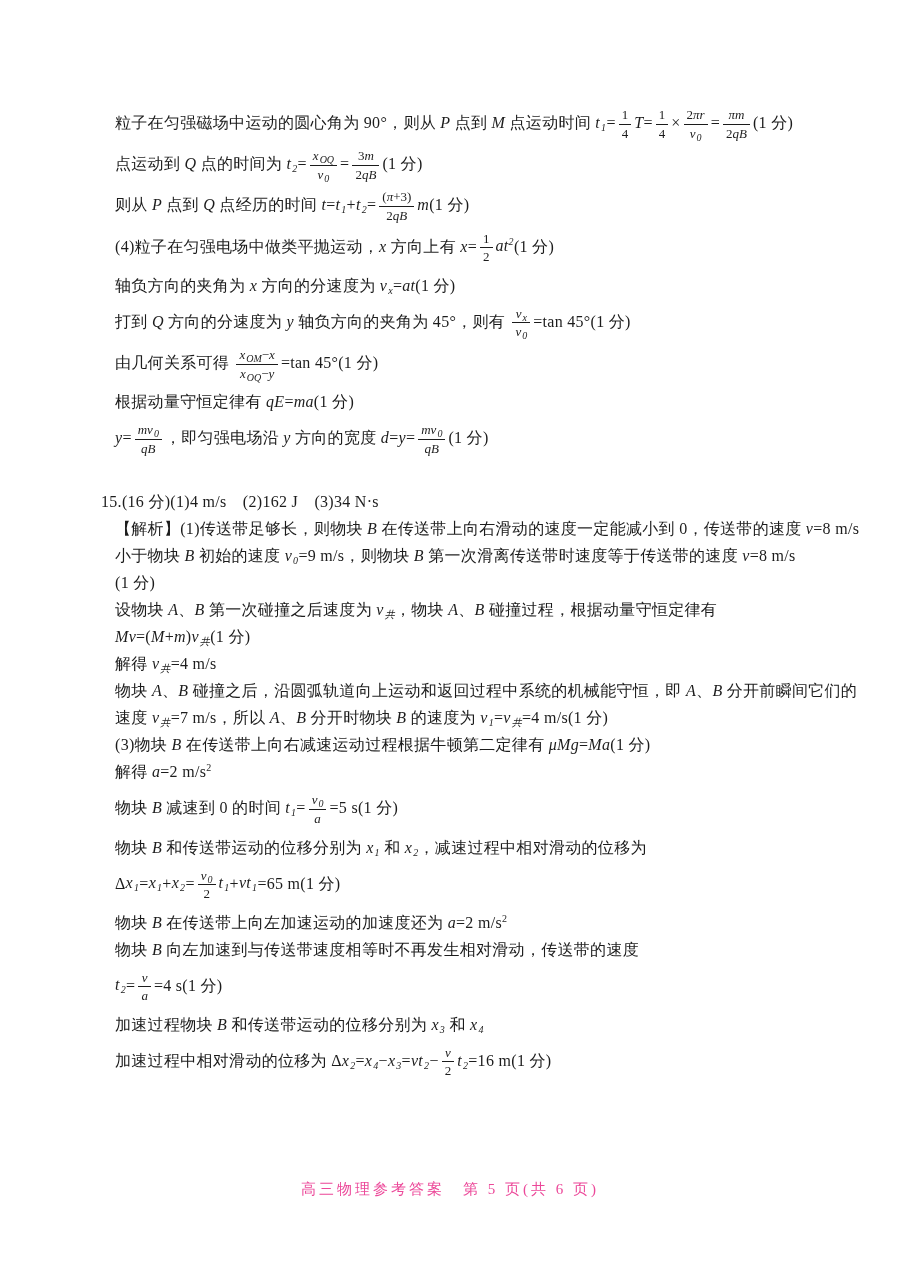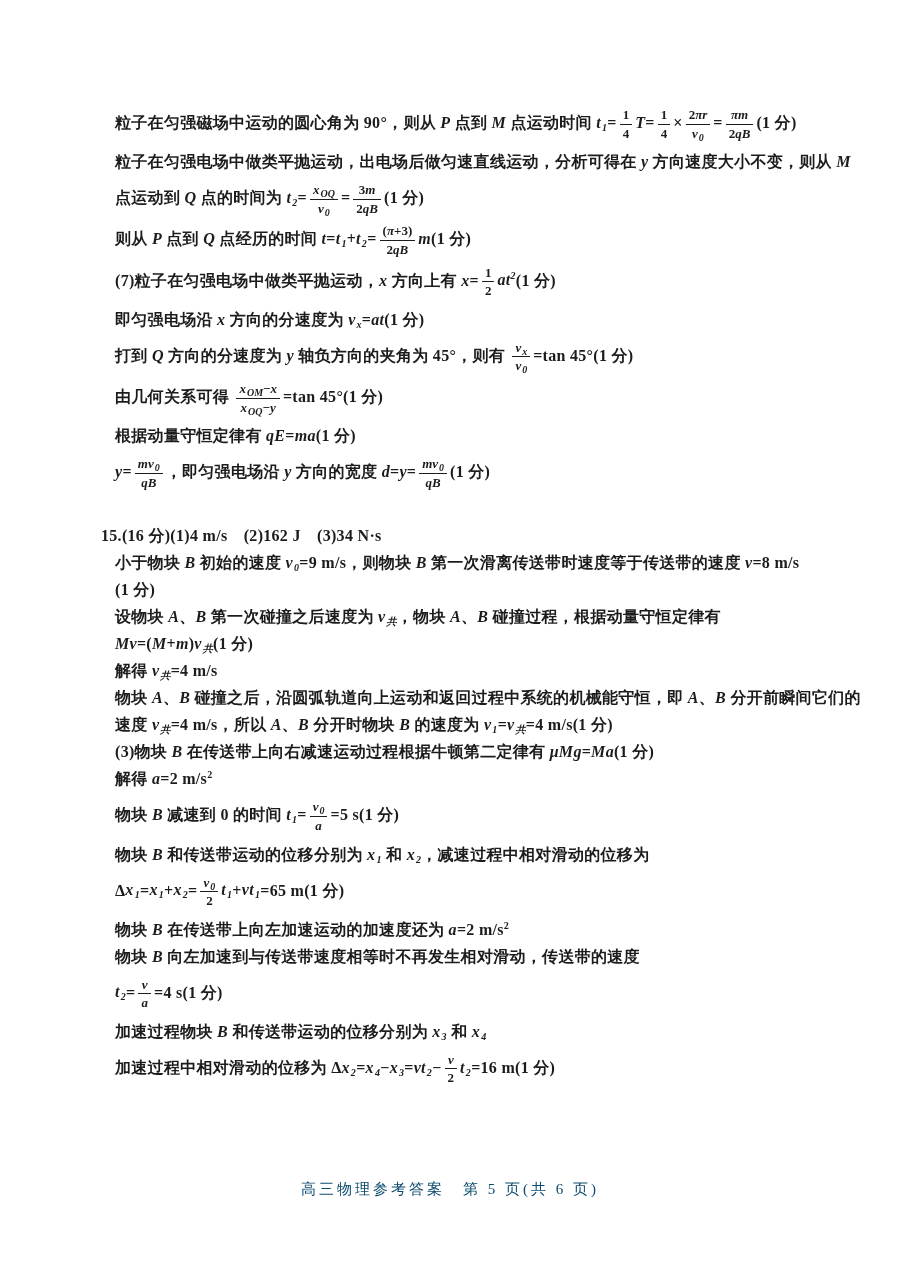--- a/index.html
+++ b/index.html
@@ -20,21 +20,20 @@
     left: 115px;
     top: 100px;
     width: 710px;
     font-size: 16px;
     letter-spacing: 0.3px;
   }
   .line {
     white-space: nowrap;
     line-height: 27px;
     min-height: 27px;
-    font-weight: bold;
   }
   .line.tall {
     margin: 7px 0;
   }
   .line.hang {
     margin-left: -14px;
     margin-top: 32px;
   }
   .it { font-style: italic; }
   sub {
@@ -66,46 +65,46 @@
     display: block;
     padding: 1px 3px 0;
   }
   .footer {
     position: absolute;
     left: 0; right: 0;
     top: 1180px;
     text-align: center;
     font-size: 15px;
     letter-spacing: 3px;
-    color: #0c4a6e;
+    color: #ec4899;
   }
 </style>
 </head>
 <body>
 
 <div class="page">
   <div class="content" id="content">
       <div class="line tall"><span>粒子在匀强磁场中运动的圆心角为 90°，则从 </span><span class="it">P</span><span> 点到 </span><span class="it">M</span><span> 点运动时间 </span><span class="it">t<sub>1</sub></span><span>=</span><span class="frac"><span class="num"><span>1</span></span><span class="den"><span>4</span></span></span><span class="it">T</span><span>=</span><span class="frac"><span class="num"><span>1</span></span><span class="den"><span>4</span></span></span><span>×</span><span class="frac"><span class="num"><span>2</span><span class="it">πr</span></span><span class="den"><span class="it">v<sub>0</sub></span></span></span><span>=</span><span class="frac"><span class="num"><span class="it">πm</span></span><span class="den"><span>2</span><span class="it">qB</span></span></span><span>(1 分)</span></div>
-      <div class="line"><span>粒子在匀强电场中做类平抛运动，出电场后做匀速直线运动，分析可得在 </span><span class="it">y</span><span> 方向速度大小不变，则从 </span><span class="it">M</span></div>
       <div class="line tall"><span>点运动到 </span><span class="it">Q</span><span> 点的时间为 </span><span class="it">t<sub>2</sub></span><span>=</span><span class="frac"><span class="num"><span class="it">x<sub class="it">OQ</sub></span></span><span class="den"><span class="it">v<sub>0</sub></span></span></span><span>=</span><span class="frac"><span class="num"><span>3</span><span class="it">m</span></span><span class="den"><span>2</span><span class="it">qB</span></span></span><span>(1 分)</span></div>
       <div class="line tall"><span>则从 </span><span class="it">P</span><span> 点到 </span><span class="it">Q</span><span> 点经历的时间 </span><span class="it">t</span><span>=</span><span class="it">t<sub>1</sub></span><span>+</span><span class="it">t<sub>2</sub></span><span>=</span><span class="frac"><span class="num"><span>(</span><span class="it">π</span><span>+3)</span></span><span class="den"><span>2</span><span class="it">qB</span></span></span><span class="it">m</span><span>(1 分)</span></div>
-      <div class="line tall"><span>(7)粒子在匀强电场中做类平抛运动，</span><span class="it">x</span><span> 方向上有 </span><span class="it">x</span><span>=</span><span class="frac"><span class="num"><span>1</span></span><span class="den"><span>2</span></span></span><span class="it">at<sup>2</sup></span><span>(1 分)</span></div>
-      <div class="line"><span>即匀强电场沿 </span><span class="it">x</span><span> 方向的分速度为 </span><span class="it">v<sub class="it">x</sub></span><span>=</span><span class="it">at</span><span>(1 分)</span></div>
+      <div class="line tall"><span>(4)粒子在匀强电场中做类平抛运动，</span><span class="it">x</span><span> 方向上有 </span><span class="it">x</span><span>=</span><span class="frac"><span class="num"><span>1</span></span><span class="den"><span>2</span></span></span><span class="it">at<sup>2</sup></span><span>(1 分)</span></div>
+      <div class="line"><span>轴负方向的夹角为 </span><span class="it">x</span><span> 方向的分速度为 </span><span class="it">v<sub class="it">x</sub></span><span>=</span><span class="it">at</span><span>(1 分)</span></div>
       <div class="line tall"><span>打到 </span><span class="it">Q</span><span> 方向的分速度为 </span><span class="it">y</span><span> 轴负方向的夹角为 45°，则有 </span><span class="frac"><span class="num"><span class="it">v<sub class="it">x</sub></span></span><span class="den"><span class="it">v<sub>0</sub></span></span></span><span>=tan 45°(1 分)</span></div>
       <div class="line tall"><span>由几何关系可得 </span><span class="frac"><span class="num"><span class="it">x<sub class="it">OM</sub></span><span>−</span><span class="it">x</span></span><span class="den"><span class="it">x<sub class="it">OQ</sub></span><span>−</span><span class="it">y</span></span></span><span>=tan 45°(1 分)</span></div>
       <div class="line"><span>根据动量守恒定律有 </span><span class="it">qE</span><span>=</span><span class="it">ma</span><span>(1 分)</span></div>
       <div class="line tall"><span class="it">y</span><span>=</span><span class="frac"><span class="num"><span class="it">mv<sub>0</sub></span></span><span class="den"><span class="it">qB</span></span></span><span>，即匀强电场沿 </span><span class="it">y</span><span> 方向的宽度 </span><span class="it">d</span><span>=</span><span class="it">y</span><span>=</span><span class="frac"><span class="num"><span class="it">mv<sub>0</sub></span></span><span class="den"><span class="it">qB</span></span></span><span>(1 分)</span></div>
       <div class="line hang"><span>15.(16 分)(1)4 m/s　(2)162 J　(3)34 N·s</span></div>
+      <div class="line"><span>【解析】(1)传送带足够长，则物块 </span><span class="it">B</span><span> 在传送带上向右滑动的速度一定能减小到 0，传送带的速度 </span><span class="it">v</span><span>=8 m/s</span></div>
       <div class="line"><span>小于物块 </span><span class="it">B</span><span> 初始的速度 </span><span class="it">v<sub>0</sub></span><span>=9 m/s，则物块 </span><span class="it">B</span><span> 第一次滑离传送带时速度等于传送带的速度 </span><span class="it">v</span><span>=8 m/s</span></div>
       <div class="line"><span>(1 分)</span></div>
       <div class="line"><span>设物块 </span><span class="it">A</span><span>、</span><span class="it">B</span><span> 第一次碰撞之后速度为 </span><span class="it">v<sub>共</sub></span><span>，物块 </span><span class="it">A</span><span>、</span><span class="it">B</span><span> 碰撞过程，根据动量守恒定律有</span></div>
       <div class="line"><span class="it">Mv</span><span>=(</span><span class="it">M</span><span>+</span><span class="it">m</span><span>)</span><span class="it">v<sub>共</sub></span><span>(1 分)</span></div>
       <div class="line"><span>解得 </span><span class="it">v<sub>共</sub></span><span>=4 m/s</span></div>
       <div class="line"><span>物块 </span><span class="it">A</span><span>、</span><span class="it">B</span><span> 碰撞之后，沿圆弧轨道向上运动和返回过程中系统的机械能守恒，即 </span><span class="it">A</span><span>、</span><span class="it">B</span><span> 分开前瞬间它们的</span></div>
-      <div class="line"><span>速度 </span><span class="it">v<sub>共</sub></span><span>=4 m/s，所以 </span><span class="it">A</span><span>、</span><span class="it">B</span><span> 分开时物块 </span><span class="it">B</span><span> 的速度为 </span><span class="it">v<sub>1</sub></span><span>=</span><span class="it">v<sub>共</sub></span><span>=4 m/s(1 分)</span></div>
+      <div class="line"><span>速度 </span><span class="it">v<sub>共</sub></span><span>=7 m/s，所以 </span><span class="it">A</span><span>、</span><span class="it">B</span><span> 分开时物块 </span><span class="it">B</span><span> 的速度为 </span><span class="it">v<sub>1</sub></span><span>=</span><span class="it">v<sub>共</sub></span><span>=4 m/s(1 分)</span></div>
       <div class="line"><span>(3)物块 </span><span class="it">B</span><span> 在传送带上向右减速运动过程根据牛顿第二定律有 </span><span class="it">μMg</span><span>=</span><span class="it">Ma</span><span>(1 分)</span></div>
       <div class="line"><span>解得 </span><span class="it">a</span><span>=2 m/s<sup>2</sup></span></div>
       <div class="line tall"><span>物块 </span><span class="it">B</span><span> 减速到 0 的时间 </span><span class="it">t<sub>1</sub></span><span>=</span><span class="frac"><span class="num"><span class="it">v<sub>0</sub></span></span><span class="den"><span class="it">a</span></span></span><span>=5 s(1 分)</span></div>
       <div class="line"><span>物块 </span><span class="it">B</span><span> 和传送带运动的位移分别为 </span><span class="it">x<sub>1</sub></span><span> 和 </span><span class="it">x<sub>2</sub></span><span>，减速过程中相对滑动的位移为</span></div>
       <div class="line tall"><span>Δ</span><span class="it">x<sub>1</sub></span><span>=</span><span class="it">x<sub>1</sub></span><span>+</span><span class="it">x<sub>2</sub></span><span>=</span><span class="frac"><span class="num"><span class="it">v<sub>0</sub></span></span><span class="den"><span>2</span></span></span><span class="it">t<sub>1</sub></span><span>+</span><span class="it">vt<sub>1</sub></span><span>=65 m(1 分)</span></div>
       <div class="line"><span>物块 </span><span class="it">B</span><span> 在传送带上向左加速运动的加速度还为 </span><span class="it">a</span><span>=2 m/s<sup>2</sup></span></div>
       <div class="line"><span>物块 </span><span class="it">B</span><span> 向左加速到与传送带速度相等时不再发生相对滑动，传送带的速度</span></div>
       <div class="line tall"><span class="it">t<sub>2</sub></span><span>=</span><span class="frac"><span class="num"><span class="it">v</span></span><span class="den"><span class="it">a</span></span></span><span>=4 s(1 分)</span></div>
       <div class="line"><span>加速过程物块 </span><span class="it">B</span><span> 和传送带运动的位移分别为 </span><span class="it">x<sub>3</sub></span><span> 和 </span><span class="it">x<sub>4</sub></span></div>
       <div class="line tall"><span>加速过程中相对滑动的位移为 Δ</span><span class="it">x<sub>2</sub></span><span>=</span><span class="it">x<sub>4</sub></span><span>−</span><span class="it">x<sub>3</sub></span><span>=</span><span class="it">vt<sub>2</sub></span><span>−</span><span class="frac"><span class="num"><span class="it">v</span></span><span class="den"><span>2</span></span></span><span class="it">t<sub>2</sub></span><span>=16 m(1 分)</span></div>

